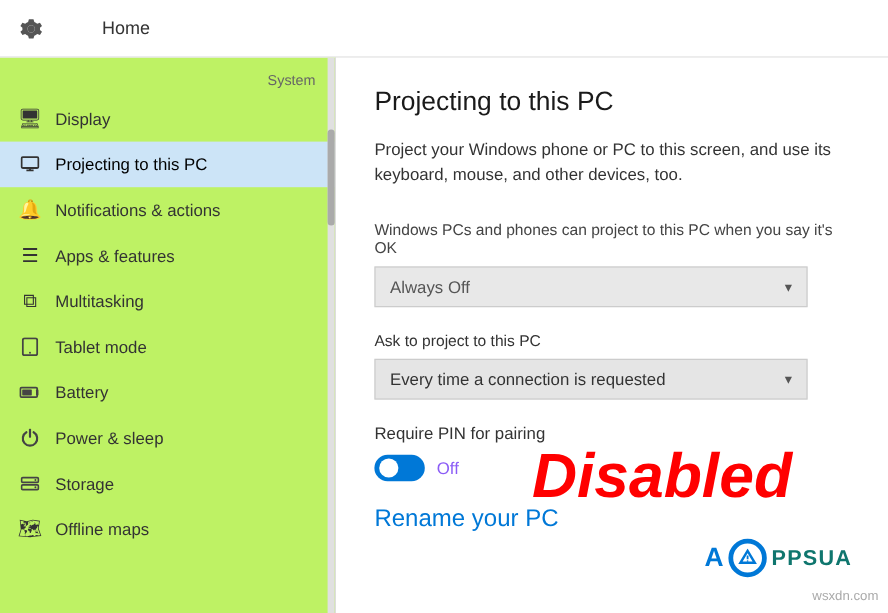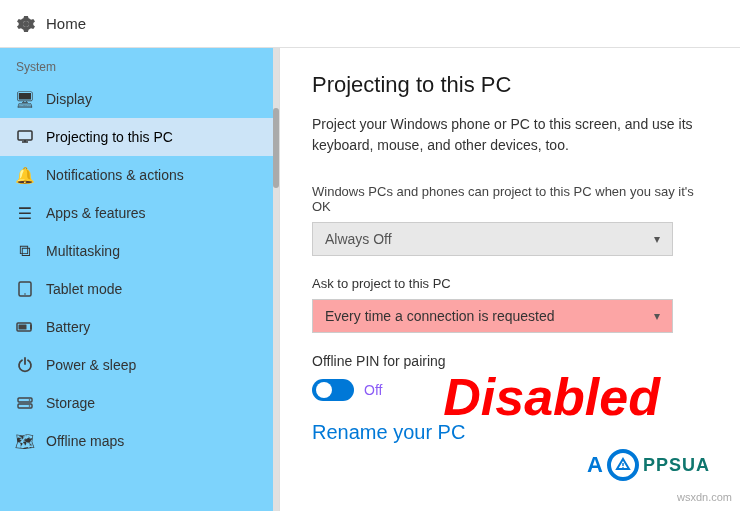--- a/index.html
+++ b/index.html
@@ -15,20 +15,21 @@
     }
 
     
     .title-bar {
       background: #ffffff;
       display: flex;
       align-items: center;
       padding: 10px 16px;
       border-bottom: 1px solid #e0e0e0;
       height: 48px;
+      gap: 39px;
     }
     .title-bar-icon {
       width: 20px;
       height: 20px;
       margin-right: 10px;
       color: #555;
     }
     .title-bar-text {
       font-size: 15px;
       font-weight: 400;
@@ -38,25 +39,26 @@
     
     .main-layout {
       display: flex;
       flex: 1;
       overflow: hidden;
     }
 
     
     .sidebar {
       width: 280px;
-      background: #7dd3fc;
+      background: #bef264;
       border-right: 1px solid #ddd;
       overflow-y: auto;
       flex-shrink: 0;
       position: relative;
+      text-align: right;
     }
 
     .sidebar-section-label {
       padding: 12px 16px 6px 16px;
       font-size: 12px;
       color: #666;
       text-transform: none;
     }
 
     .sidebar-item {
@@ -143,21 +145,21 @@
       font-size: 14px;
       color: #555;
       margin-bottom: 20px;
     }
     .dropdown-arrow {
       font-size: 12px;
       color: #555;
     }
 
     .dropdown-active {
-      background: #fca5a5;
+      background: #e5e5e5;
       border: 1px solid #ccc;
       color: #333;
     }
 
     
     .ask-section {
       margin-bottom: 4px;
     }
     .ask-label {
       font-size: 13px;
@@ -381,21 +383,21 @@
     <div class="ask-section">
       <p class="ask-label">Ask to project to this PC</p>
       <div class="dropdown dropdown-active">
         <span>Every time a connection is requested</span>
         <span class="dropdown-arrow">▾</span>
       </div>
     </div>
 
     
     <div class="pin-section">
-      <p class="pin-label">Offline PIN for pairing</p>
+      <p class="pin-label">Require PIN for pairing</p>
       <div class="pin-toggle-row">
         <div class="toggle-track">
           <div class="toggle-thumb"></div>
         </div>
         <span class="toggle-off-label">Off</span>
       </div>
     </div>
 
     
     <a class="rename-link">Rename your PC</a>

